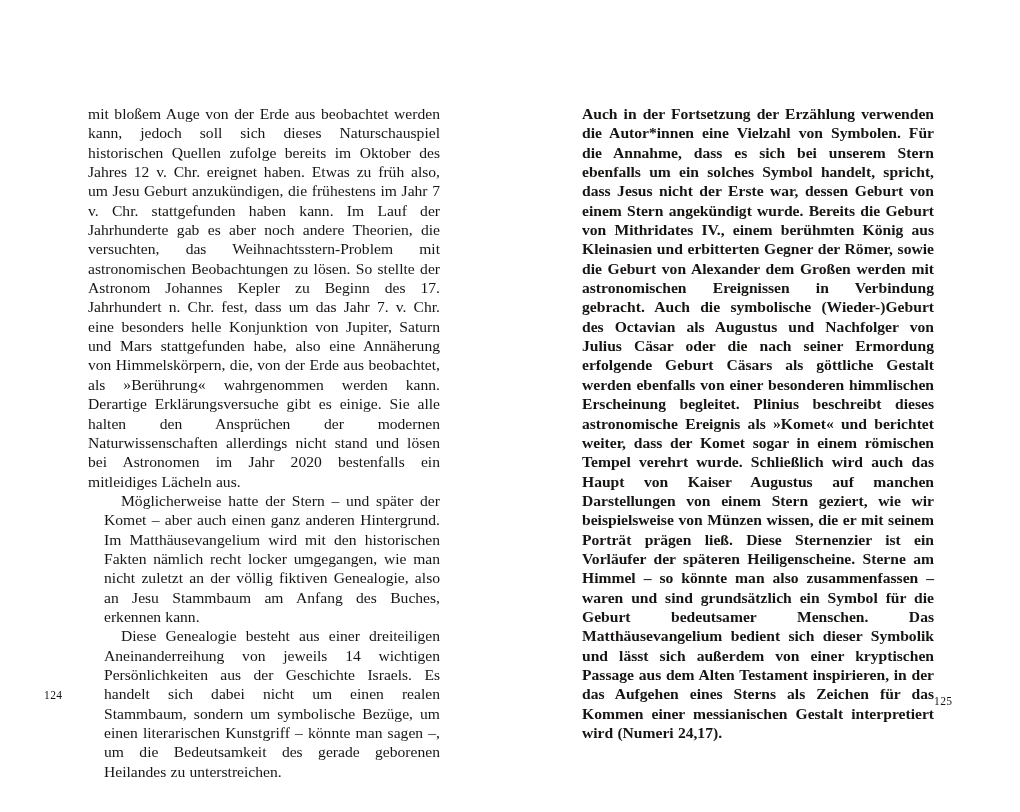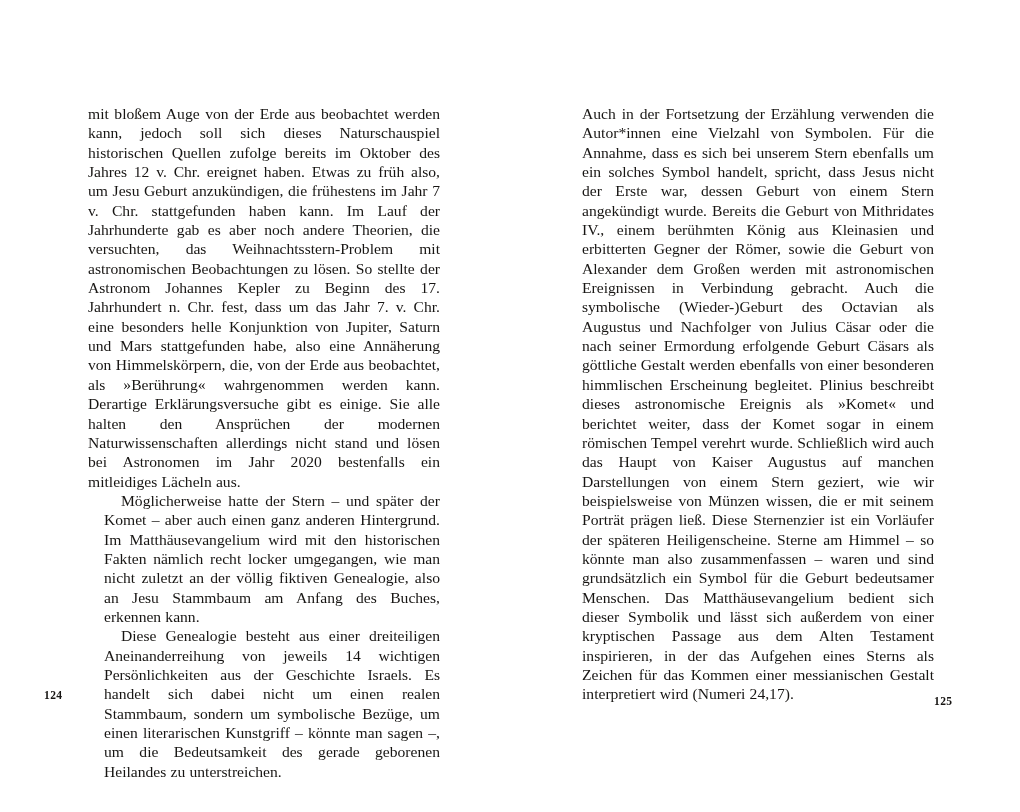--- a/index.html
+++ b/index.html
@@ -19,27 +19,27 @@
     top: 104px;
     width: 352px;
     font-size: 15.6px;
     line-height: 19.35px;
     text-align: justify;
     hyphens: auto;
     -webkit-hyphens: auto;
     word-spacing: 0.3px;
   }
   .col-left  { left: 88px; }
-  .col-right { left: 582px; }
+  .col-right { left: 582px; font-weight: bold; }
   .text-col p { text-align: justify; }
   .text-col p.indent { text-indent: 17px; margin-left: 16px; }
   .page-num {
     position: absolute;
     font-size: 11.5px;
-    font-weight: 700;
+    font-weight: 400;
     letter-spacing: 0.4px;
     color: #171513;
   }
   .num-left  { left: 44px;  top: 689px; }
   .num-right { left: 934px; top: 695px; }
 </style>
 </head>
 <body>
 
 <div class="spread">

